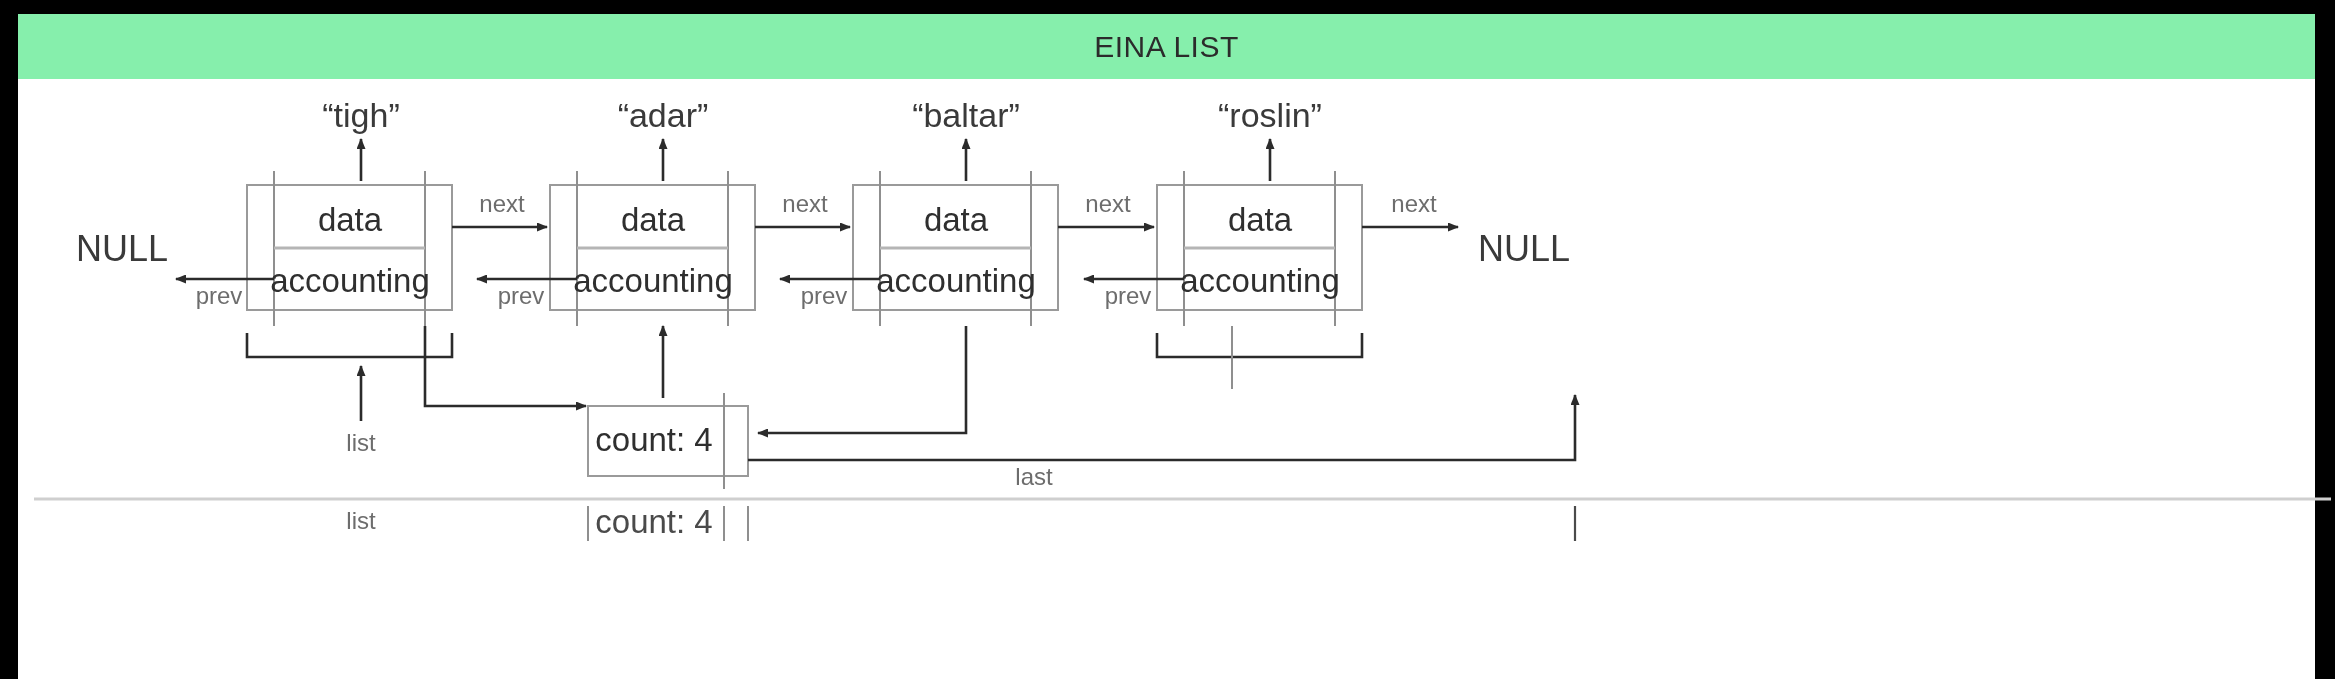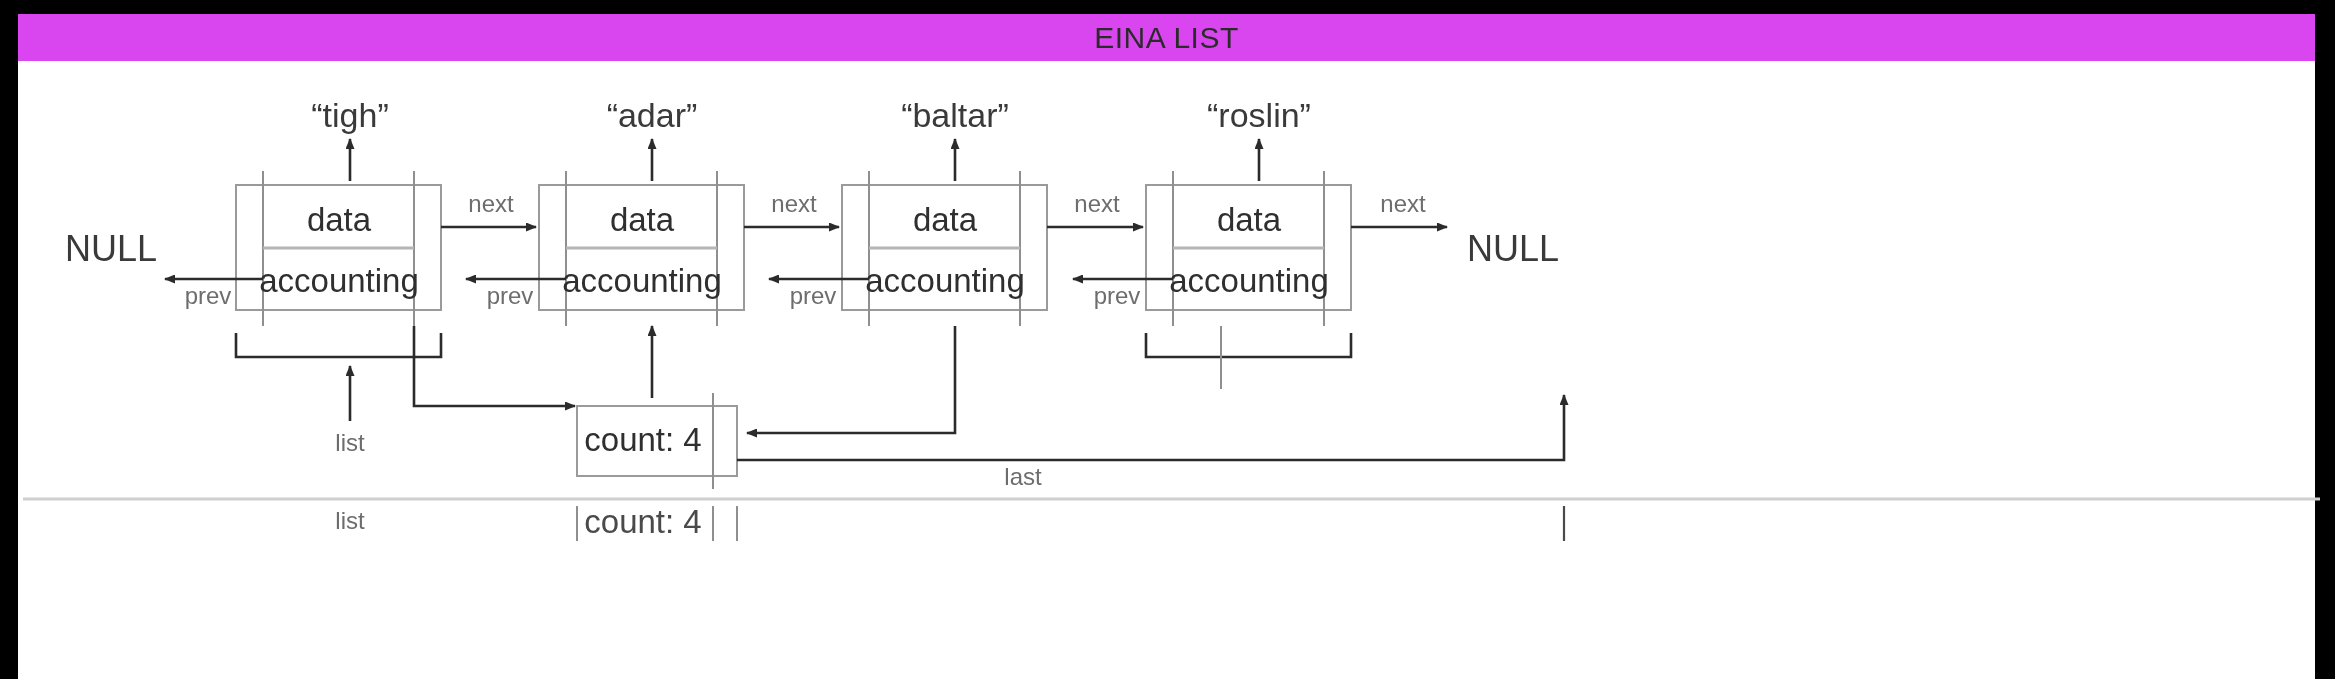--- a/index.html
+++ b/index.html
@@ -22,34 +22,34 @@
     top: 14px;
     width: 2297px;
     height: 665px;
     background: #ffffff;
   }
   #titlebar {
     position: absolute;
     left: 0;
     top: 0;
     width: 2297px;
-    height: 47px;
-    background: #d946ef;
+    height: 65px;
+    background: #86efac;
     display: flex;
     align-items: center;
     justify-content: center;
   }
   #titlebar .title-text {
     font-size: 30px;
     color: #2b2b2b;
     letter-spacing: 0.5px;
   }
   #canvas {
     position: absolute;
-    left: 5px;
+    left: 16px;
     top: 47px;
     width: 2297px;
     height: 618px;
   }
   svg { display: block; }
   text { font-family: "Liberation Sans", sans-serif; }
   .t-name   { font-size: 34px; fill: #3a3a3a; }
   .t-cell   { font-size: 33px; fill: #2f2f2f; }
   .t-null   { font-size: 36px; fill: #3a3a3a; }
   .t-ptr    { font-size: 24px; fill: #6d6d6d; }

